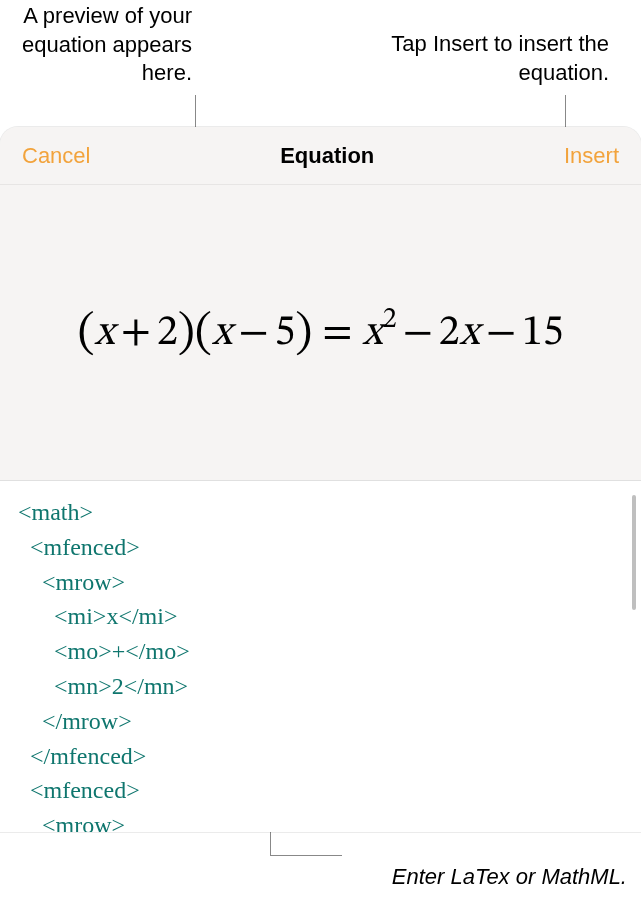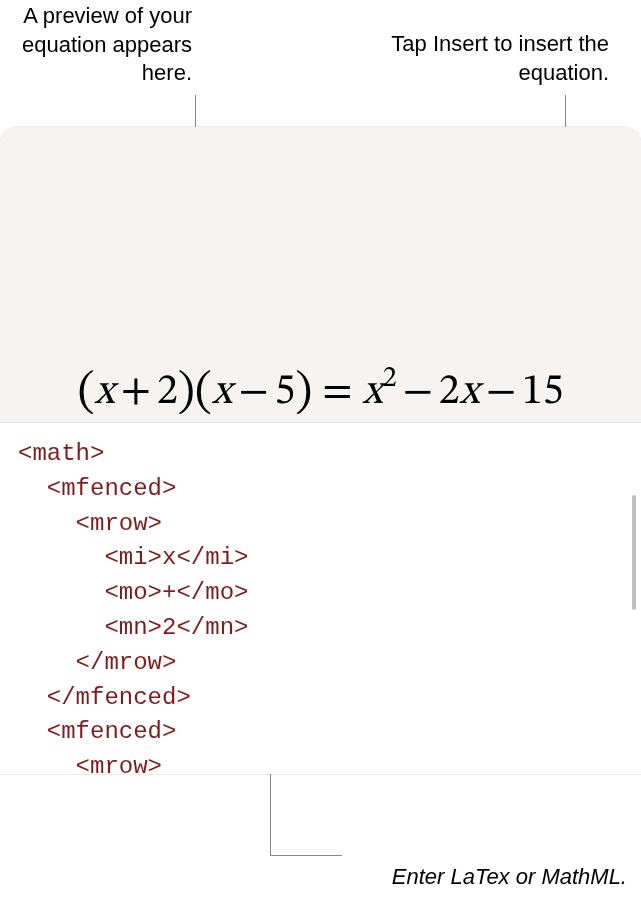--- a/index.html
+++ b/index.html
@@ -63,21 +63,21 @@
     }
     .header-title {
       font-size: 22px;
       font-weight: 700;
       color: #000;
     }
     .preview-area {
       background: #f6f4f3;
       height: 295px;
       display: flex;
-      align-items: flex-end;
+      align-items: center;
       justify-content: center;
       padding: 0 10px;
       overflow: hidden;
     }
     .equation-render {
       font-family: "STIX Two Math", "Latin Modern Math", "Cambria Math", serif;
       font-size: 42px;
       color: #000;
       white-space: nowrap;
       font-style: italic;
@@ -94,24 +94,24 @@
     .equation-render sup {
       font-size: 28px;
       font-style: normal;
       position: relative;
       top: -2px;
     }
     .text-input-area {
       background: #fff;
       border-top: 1px solid rgba(0,0,0,0.12);
       padding: 14px 18px;
-      font-family: Liberation Mono, monospace;
+      font-family: Liberation Serif, serif;
       font-size: 24px;
       line-height: 1.45;
-      color: #7f1d1d;
+      color: #0f766e;
       height: 352px;
       position: relative;
       white-space: pre;
       overflow: hidden;
     }
     .scroll-indicator {
       position: absolute;
       right: 5px;
       top: 12px;
       width: 4px;
@@ -130,20 +130,25 @@
 insert the equation.</div>
 <div class="callout right" style="bottom:10px; right:14px; width:300px;font-style:italic;">Enter LaTex or MathML.</div>
 
 <div class="callout-line callout-vert" style="left:195px; top:95px; height:200px;"></div>
 <div class="callout-line callout-vert" style="left:565px; top:95px; height:45px;"></div>
 <div class="callout-line callout-vert" style="left:270px; top:745px; height:110px;"></div>
 <div class="callout-line callout-horiz" style="left:270px; top:855px; width:72px;"></div>
 
 <div class="device-panel">
 
+  <div class="header-bar">
+    <button class="header-btn">Cancel</button>
+    <div class="header-title">Equation</div>
+    <button class="header-btn">Insert</button>
+  </div>
 
   <div class="preview-area">
     <div class="equation-render">
       <span class="paren">(</span><span>x</span><span class="op">+</span><span style="font-style:normal">2</span><span class="paren">)</span><span class="paren">(</span><span>x</span><span class="op">−</span><span style="font-style:normal">5</span><span class="paren">)</span><span class="op" style="padding:0 10px">=</span><span>x</span><sup>2</sup><span class="op">−</span><span style="font-style:normal">2</span><span>x</span><span class="op">−</span><span style="font-style:normal">15</span>
     </div>
   </div>
 
   <div class="text-input-area">&lt;math&gt;
   &lt;mfenced&gt;
     &lt;mrow&gt;

